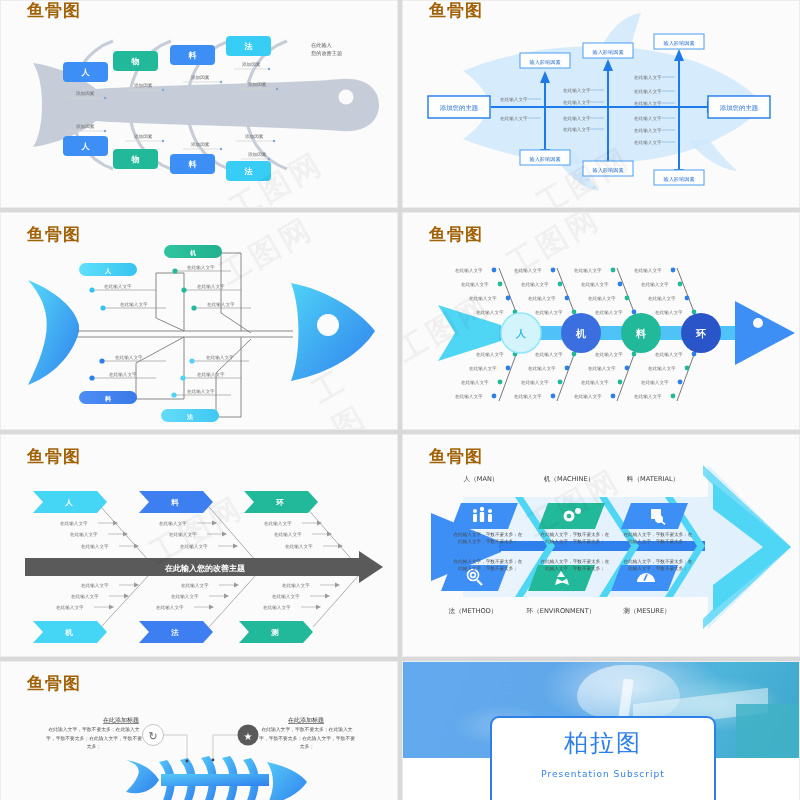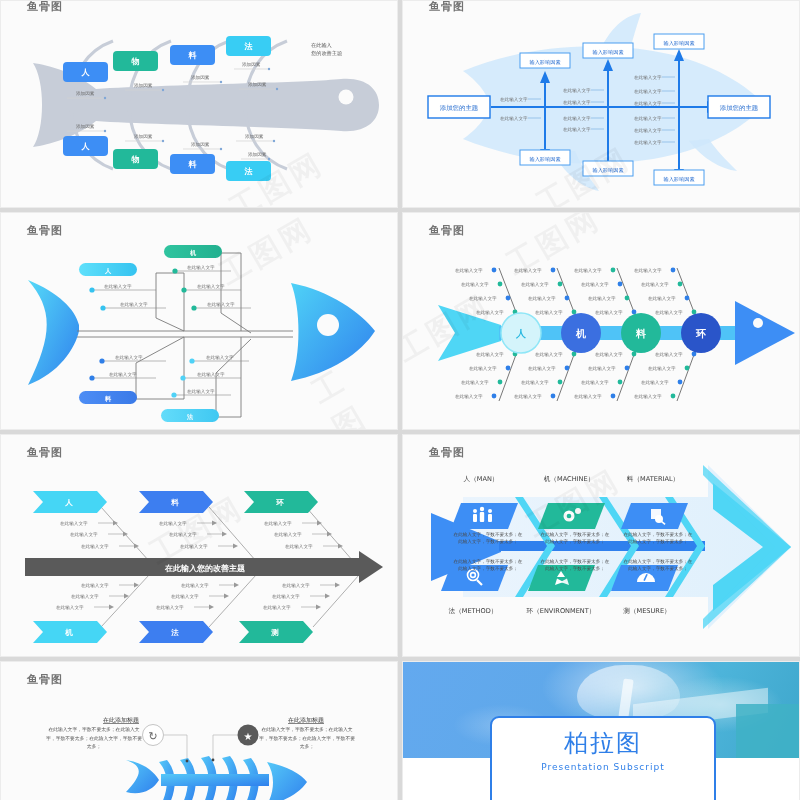--- a/index.html
+++ b/index.html
@@ -18,21 +18,21 @@
   }
   .panel{
     position:relative;
     background:#fbfbfb;
     overflow:hidden;
     border:1px solid #ececec;
     box-sizing:border-box;
   }
   .ptitle{
     position:absolute;left:26px;top:-2px;
-    font-size:11px;font-weight:bold;color:#737373;
+    font-size:17px;font-weight:bold;color:#a16207;
     letter-spacing:1px;
   }
   .ptitle.n{top:10px;}
   .wm{
     position:absolute;
     font-size:30px;color:rgba(0,0,0,0.045);
     font-weight:bold;letter-spacing:4px;
     transform:rotate(-30deg);
     pointer-events:none;user-select:none;
   }
@@ -82,21 +82,21 @@
     position:absolute;left:22%;top:38%;width:57%;height:70%;
     background:#fff;border:2.5px solid #2f7fe8;border-radius:9px;
     display:flex;flex-direction:column;align-items:center;
     padding-top:9px;box-sizing:border-box;
   }
   .cover .card .cn{
     font-size:24px;color:#2f7fe8;letter-spacing:2px;
     font-family:"DejaVu Sans",sans-serif;
   }
   .cover .card .en{
-    margin-top:3px;font-size:9px;color:#2f7fe8;letter-spacing:1px;
+    margin-top:10px;font-size:9px;color:#2f7fe8;letter-spacing:1px;
   }
 </style>
 </head>
 <body>
 
 <div class="grid">
 
   <div class="panel">
     <div class="ptitle">鱼骨图</div>
     <svg viewBox="0 0 398 208" width="398" height="208">

